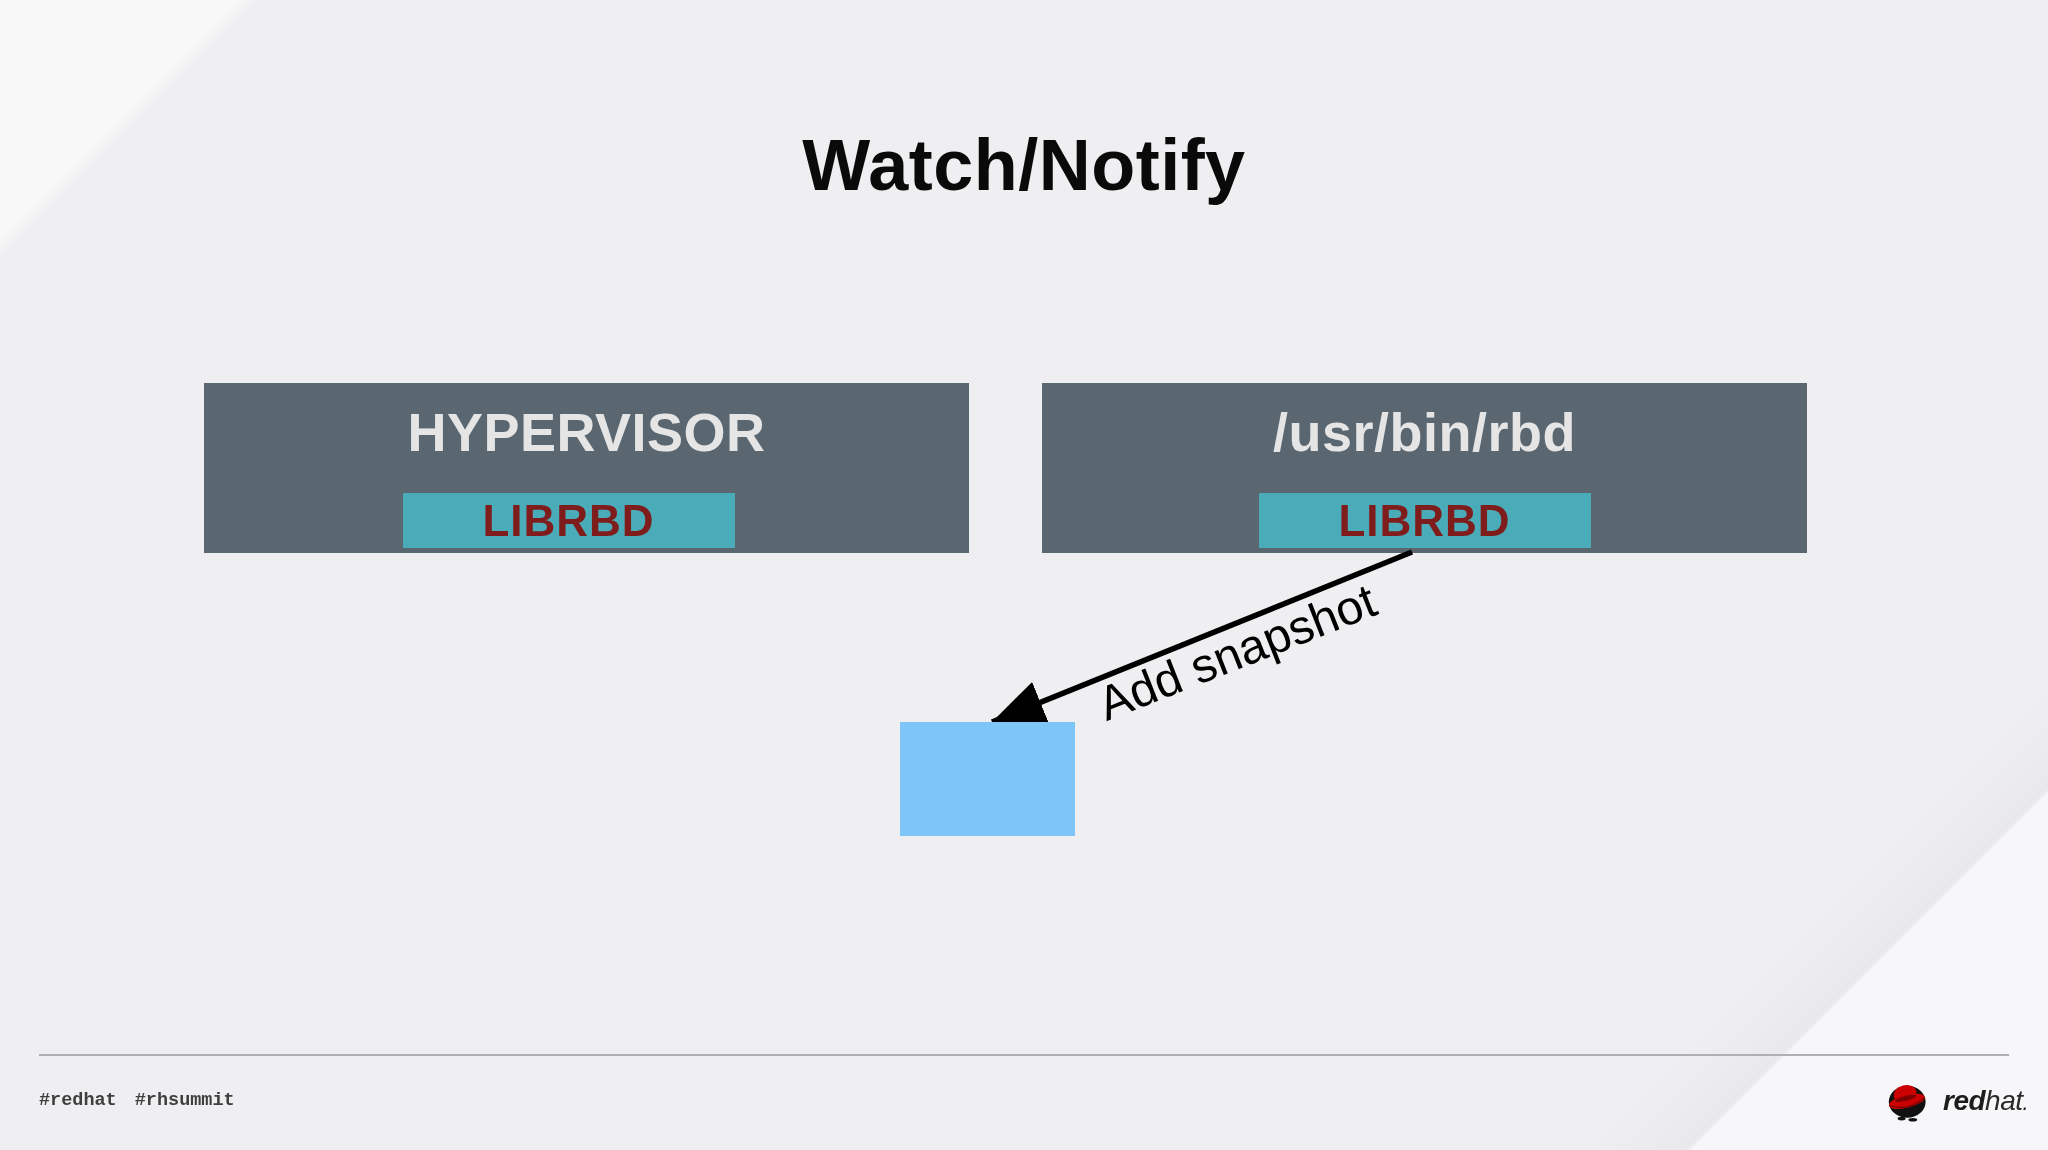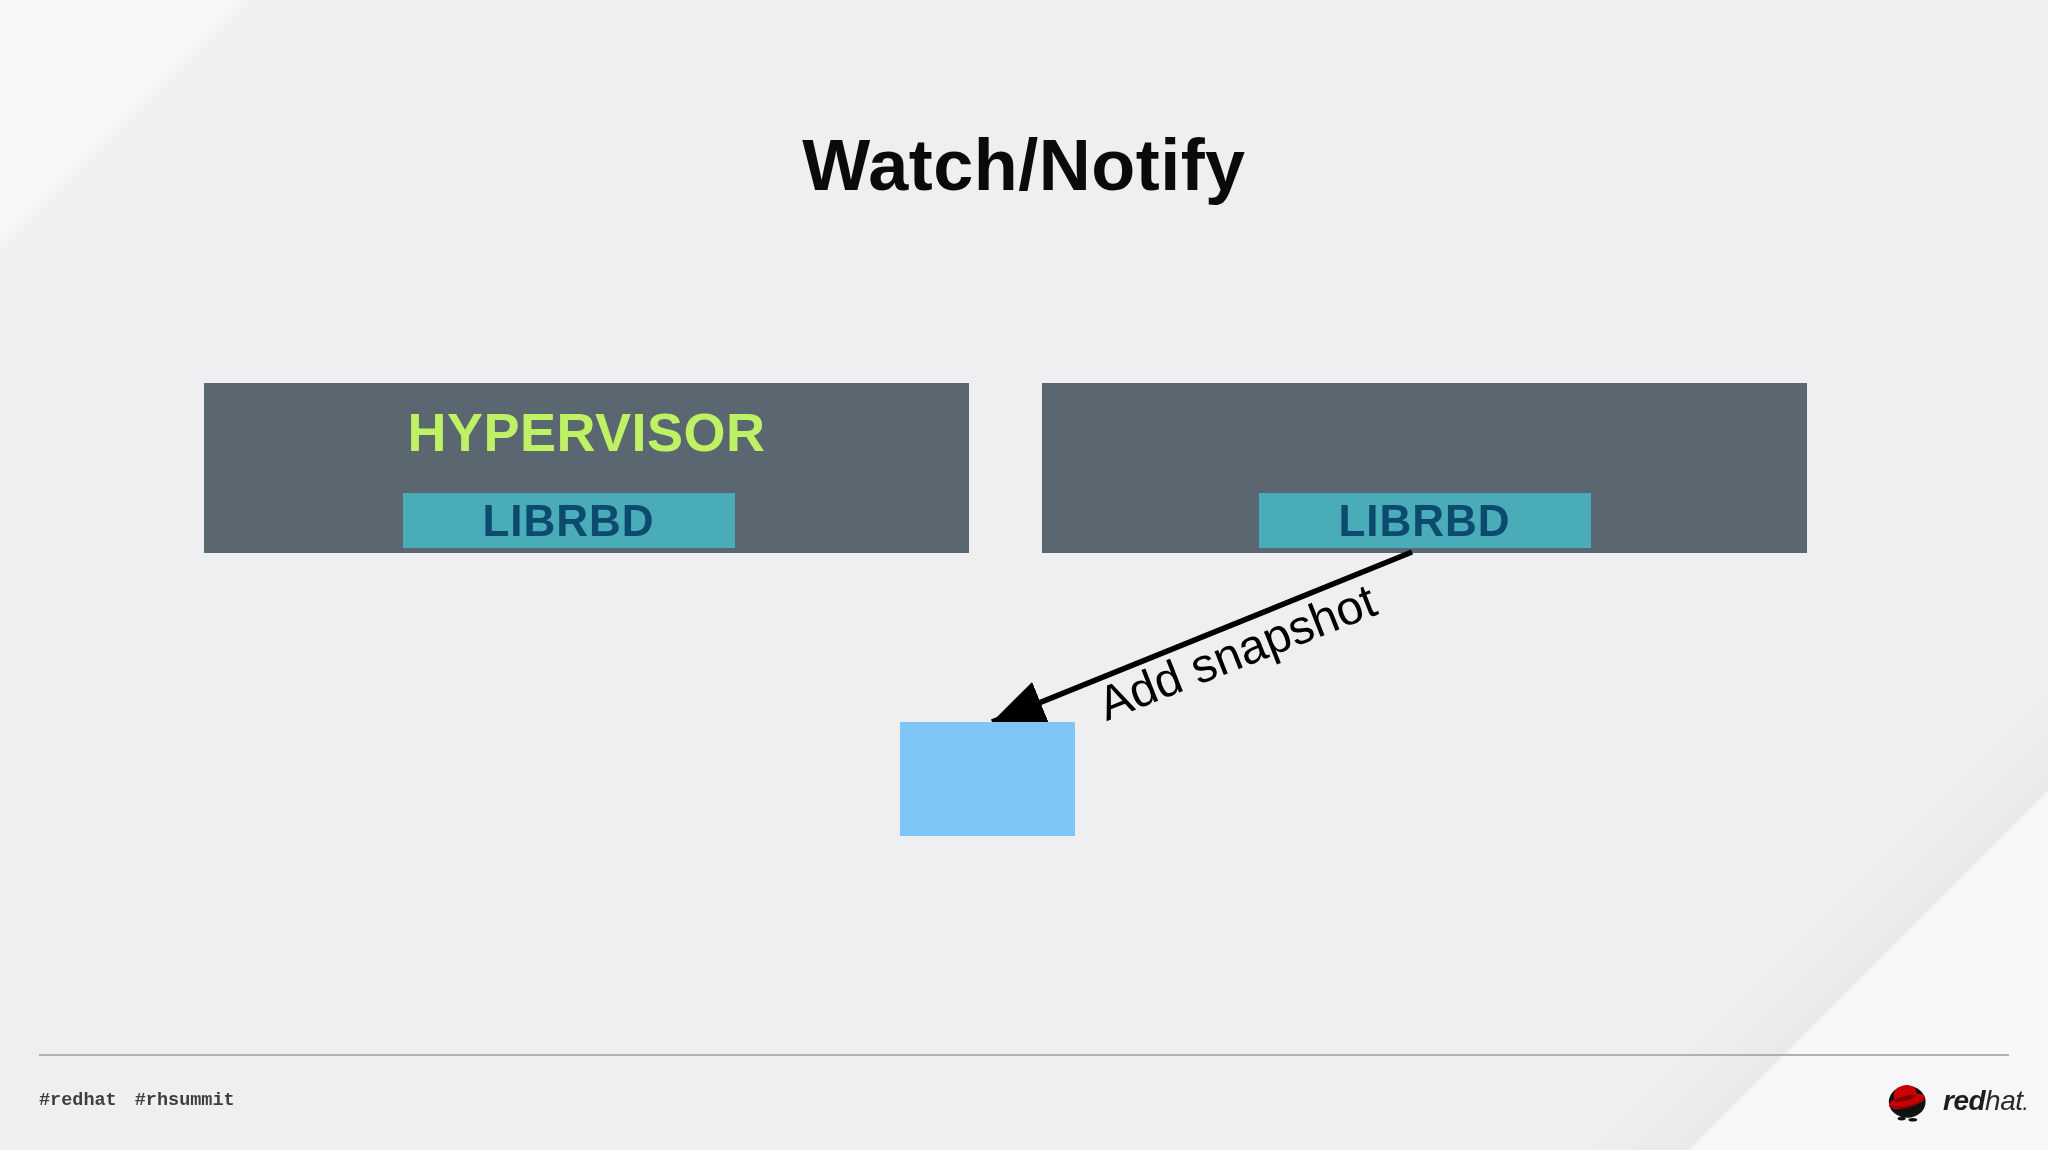--- a/index.html
+++ b/index.html
@@ -40,38 +40,38 @@
     height: 170px;
     background: var(--node-bg, #5b6770);
   }
   .node-left  { left: 204px; }
   .node-right { left: 1042px; }
 
   .node-title {
     margin-top: 14px;
     line-height: 1.3;
     text-align: center;
-    color: #bef264;
+    color: #e5e5e5;
     font-weight: bold;
     font-size: 54px;
     letter-spacing: 0.5px;
   }
 
   .node-sub {
     position: absolute;
     bottom: 5px;
     left: 50%;
     transform: translateX(-50%);
     width: 332px;
     height: 55px;
     background: var(--sub-bg, #4aacb8);
     display: flex;
     align-items: center;
     justify-content: center;
-    color: #0c4a6e;
+    color: #7f1d1d;
     font-weight: bold;
     font-size: 44px;
     letter-spacing: 1px;
   }
   .node-left .node-sub { transform: translateX(calc(-50% - 18px)); }
 
   .arrow-layer {
     position: absolute;
     left: 0;
     top: 0;
@@ -147,20 +147,21 @@
   <h1 class="title">Watch/Notify</h1>
 
   <div class="node node-left">
     <div class="node-title">HYPERVISOR</div>
     <div class="node-sub">
       <span>LIBRBD</span>
     </div>
   </div>
 
   <div class="node node-right">
+    <div class="node-title">/usr/bin/rbd</div>
     <div class="node-sub">
       <span>LIBRBD</span>
     </div>
   </div>
 
   <svg class="arrow-layer" viewBox="0 0 2048 1150" aria-hidden="true">
     <defs>
       <marker id="arrow-head" markerWidth="9.5" markerHeight="8" refX="9.5" refY="4" orient="auto">
         <path d="M0,0 L9.5,4 L0,8 z" fill="#000000"></path>
       </marker>

